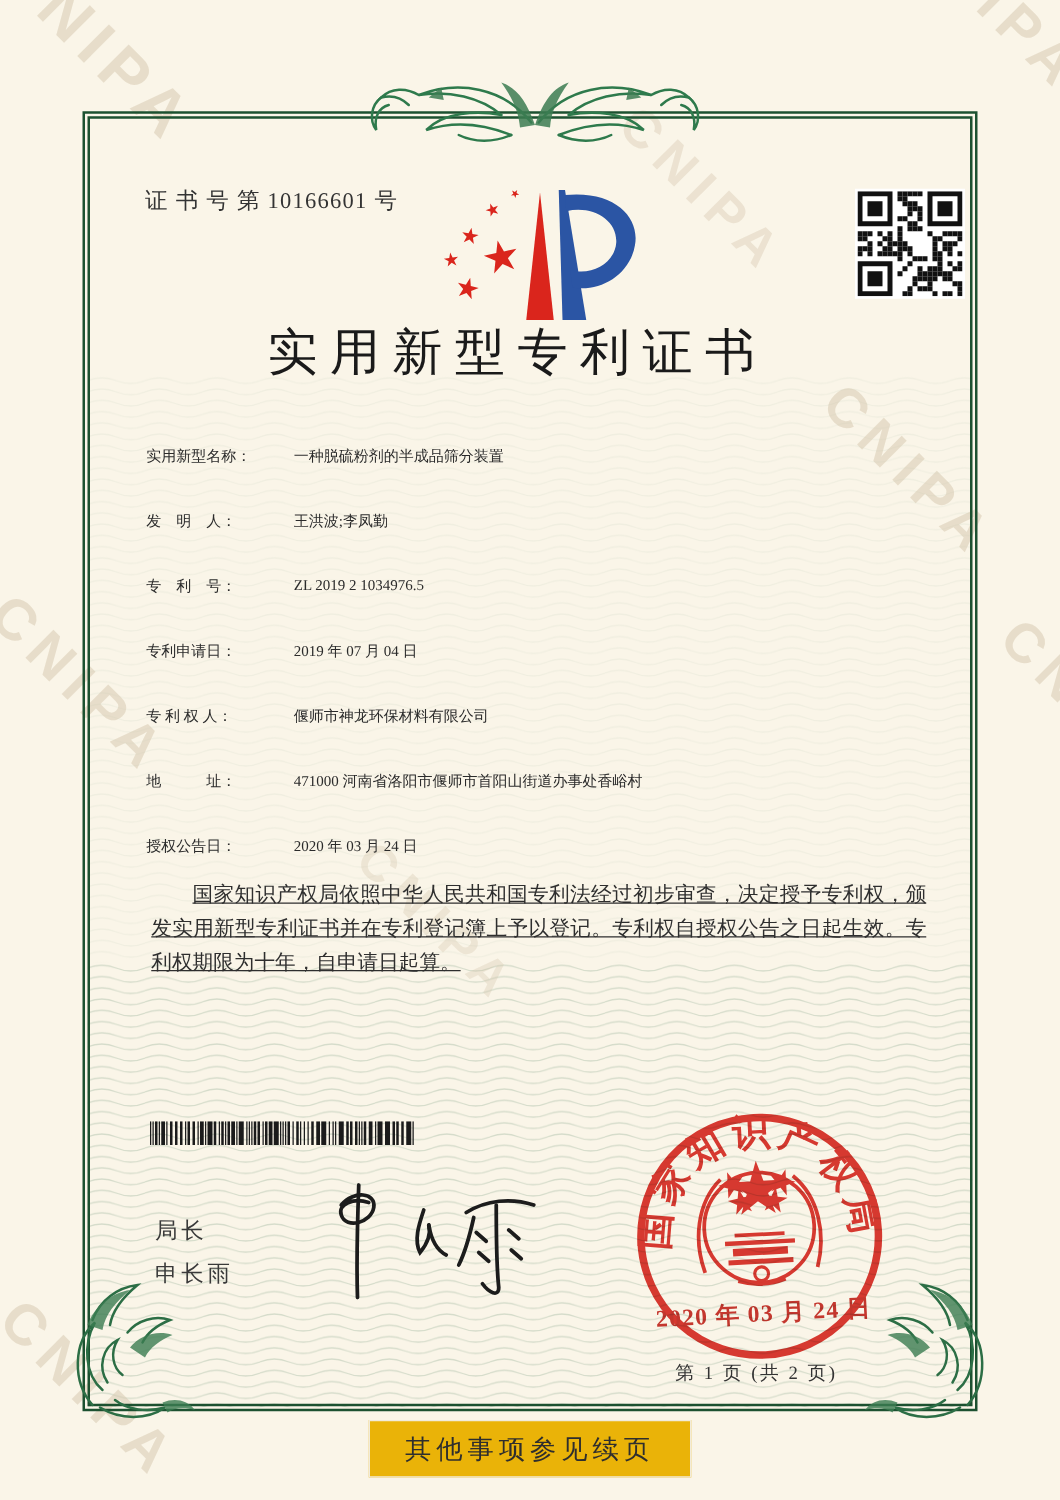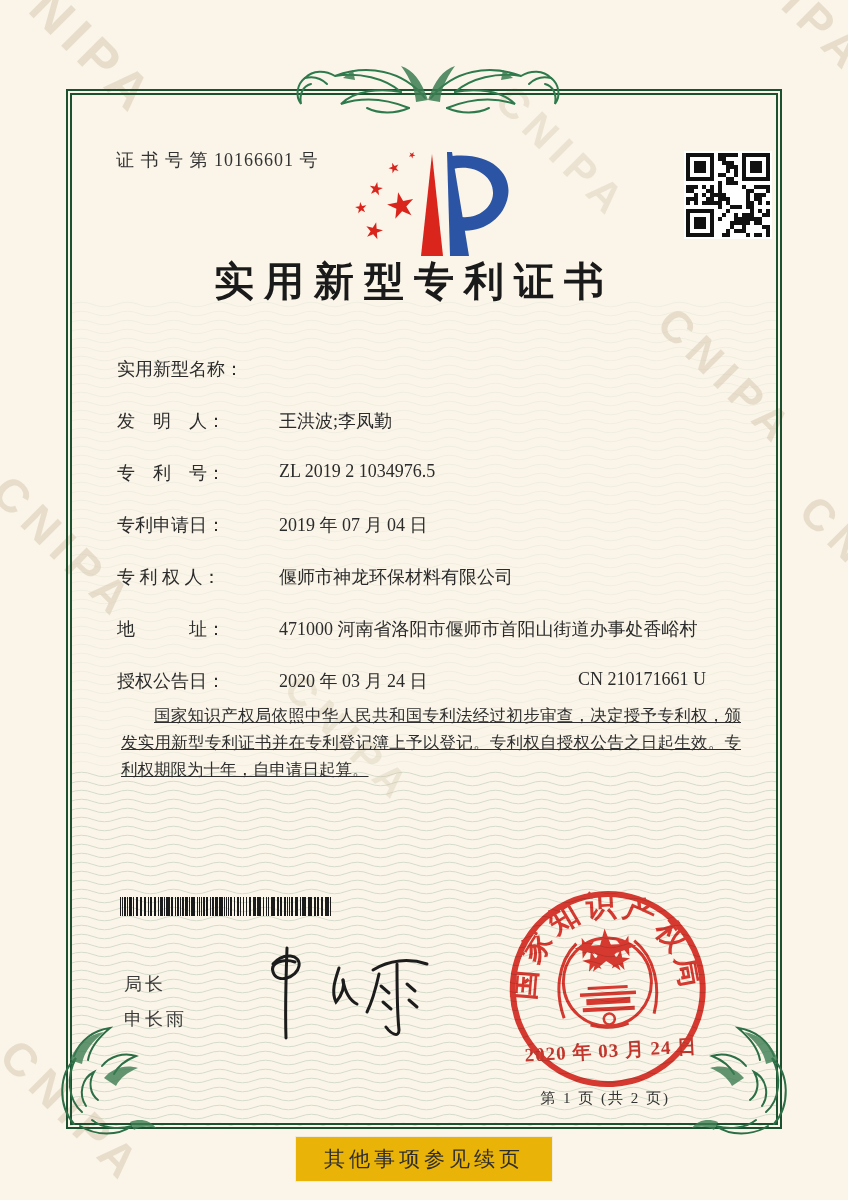--- a/index.html
+++ b/index.html
@@ -25,24 +25,24 @@
     position:absolute;left:66px;top:89px;width:716px;height:1040px;
     border:2px solid #1c5130;box-sizing:border-box;
   }
   .frame-inner{position:absolute;inset:2px;border:2px solid #1c5130;}
   
   .cert-no{position:absolute;left:116px;top:148px;font-size:18px;letter-spacing:1px;color:#333;}
   .logo{position:absolute;left:346px;top:144px;}
   .qr{position:absolute;left:684px;top:151px;width:88px;height:88px;background:#fff;padding:2px;box-sizing:border-box;}
   .title{
     position:absolute;left:66px;top:254px;width:696px;text-align:center;
-    font-size:40px;font-weight:bold;letter-spacing:10px;color:#1a1a1a;
-  }
-  
-  .row{position:absolute;left:117px;font-size:18px;display:flex;color:#2b2b2b;gap:44px;}
+    font-size:40px;font-weight:normal;letter-spacing:10px;color:#1a1a1a;
+  }
+  
+  .row{position:absolute;left:117px;font-size:12px;display:flex;color:#2b2b2b;}
   .row .lbl{display:inline-block;min-width:112px;}
   .row .val{margin-left:6px;}
   .grant-right{position:absolute;left:455px;top:0;display:flex;}
   
   .bodytext{
     position:absolute;left:117px;top:698px;width:628px;
     font-size:16.5px;line-height:27px;text-align:justify;color:#2e2e2e;
   }
   .bodytext p{margin:4px;text-indent:2em;text-decoration:underline;}
   
@@ -304,20 +304,21 @@
     <rect x="64" y="8" width="12" height="12" fill="#111"></rect>
     <rect x="0" y="56" width="28" height="28" fill="#111"></rect>
     <rect x="4" y="60" width="20" height="20" fill="#fff"></rect>
     <rect x="8" y="64" width="12" height="12" fill="#111"></rect>
   </svg>
 
 <div class="title">实用新型专利证书</div>
 
 <div class="row" style="top:357px">
   <span class="lbl">实用新型名称：</span>
+  <span class="val">一种脱硫粉剂的半成品筛分装置</span>
 </div>
 <div class="row" style="top:409px">
   <span class="lbl">发　明　人：</span>
   <span class="val">王洪波;李凤勤</span>
 </div>
 <div class="row" style="top:461px">
   <span class="lbl">专　利　号：</span>
   <span class="val">ZL 2019 2 1034976.5</span>
 </div>
 <div class="row" style="top:513px">
@@ -329,21 +330,20 @@
   <span class="val">偃师市神龙环保材料有限公司</span>
 </div>
 <div class="row" style="top:617px">
   <span class="lbl">地　　　址：</span>
   <span class="val">471000 河南省洛阳市偃师市首阳山街道办事处香峪村</span>
 </div>
 <div class="row" style="top:669px;width:628px">
   <span class="lbl">授权公告日：</span>
   <span class="val">2020 年 03 月 24 日</span>
   <span class="grant-right">
-    <span class="val">CN 210171661 U</span>
   </span>
 </div>
 
 <div class="bodytext">
   <p>国家知识产权局依照中华人民共和国专利法经过初步审查，决定授予专利权，颁发实用新型专利证书并在专利登记簿上予以登记。专利权自授权公告之日起生效。专利权期限为十年，自申请日起算。</p>
 </div>
 
 <svg class="barcode" width="215" height="19" viewBox="0 0 215 19" id="barcode-svg">
     <rect x="0" y="0" width="1" height="19" fill="#1b1b1b"></rect>
     <rect x="2" y="0" width="1" height="19" fill="#1b1b1b"></rect>

